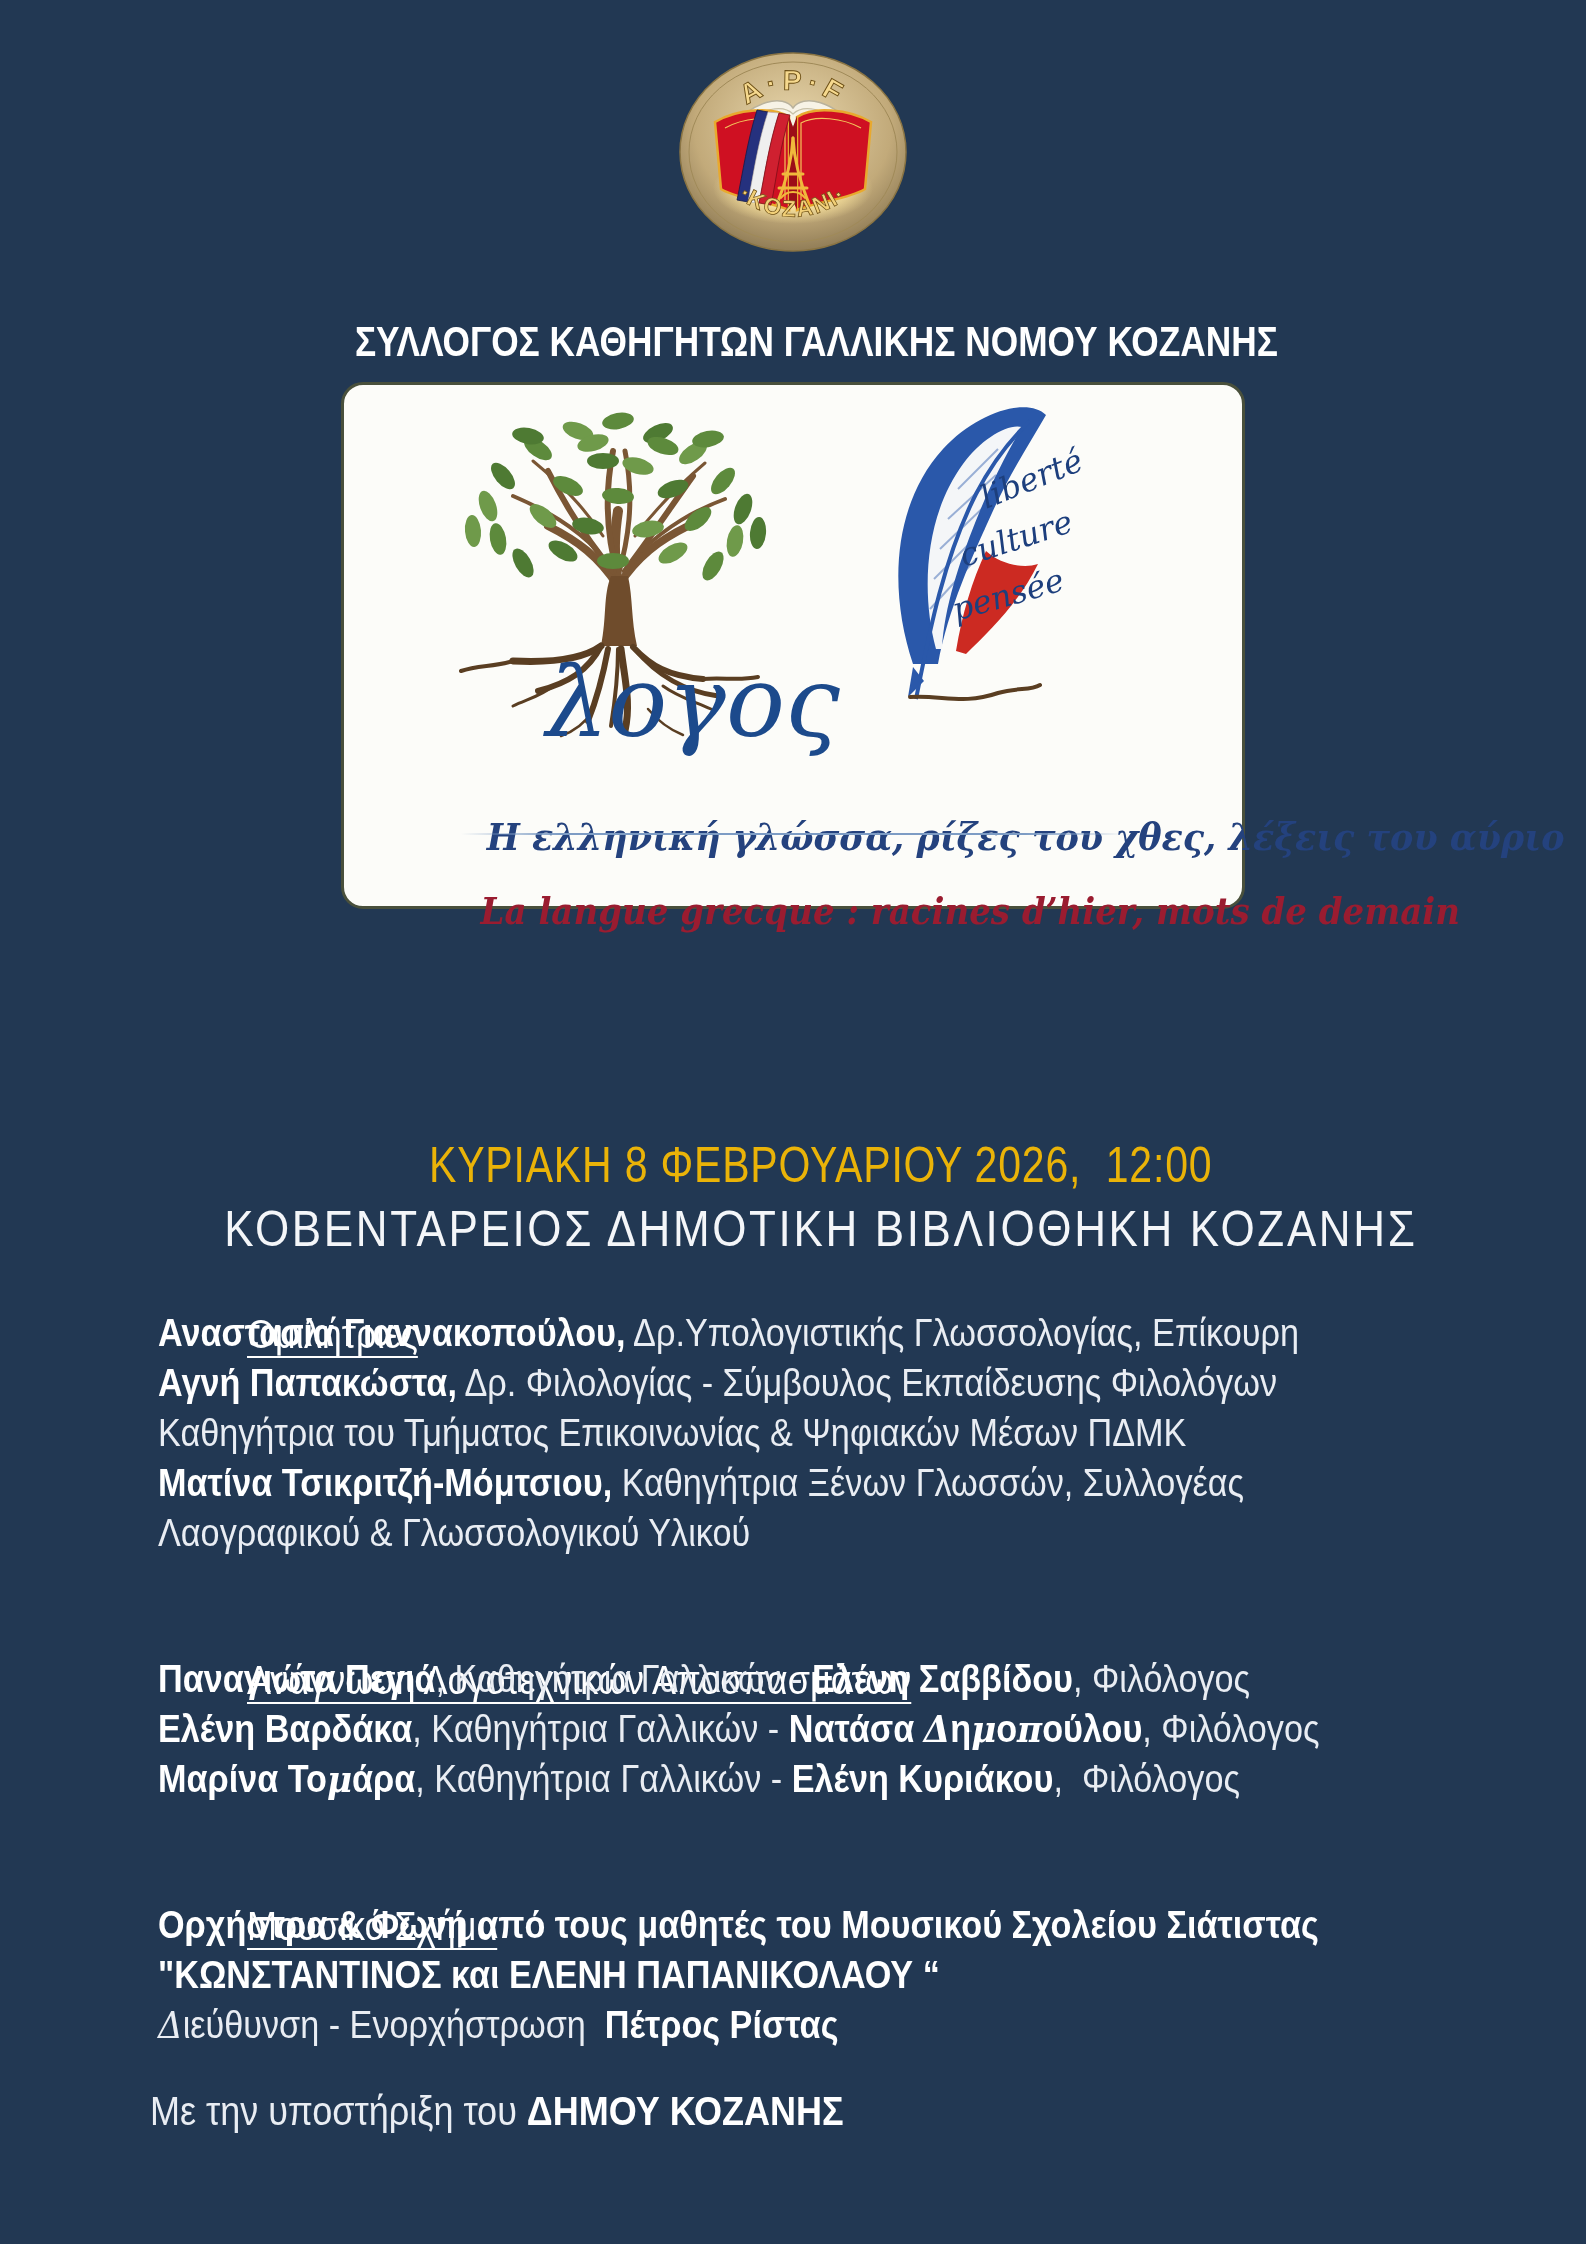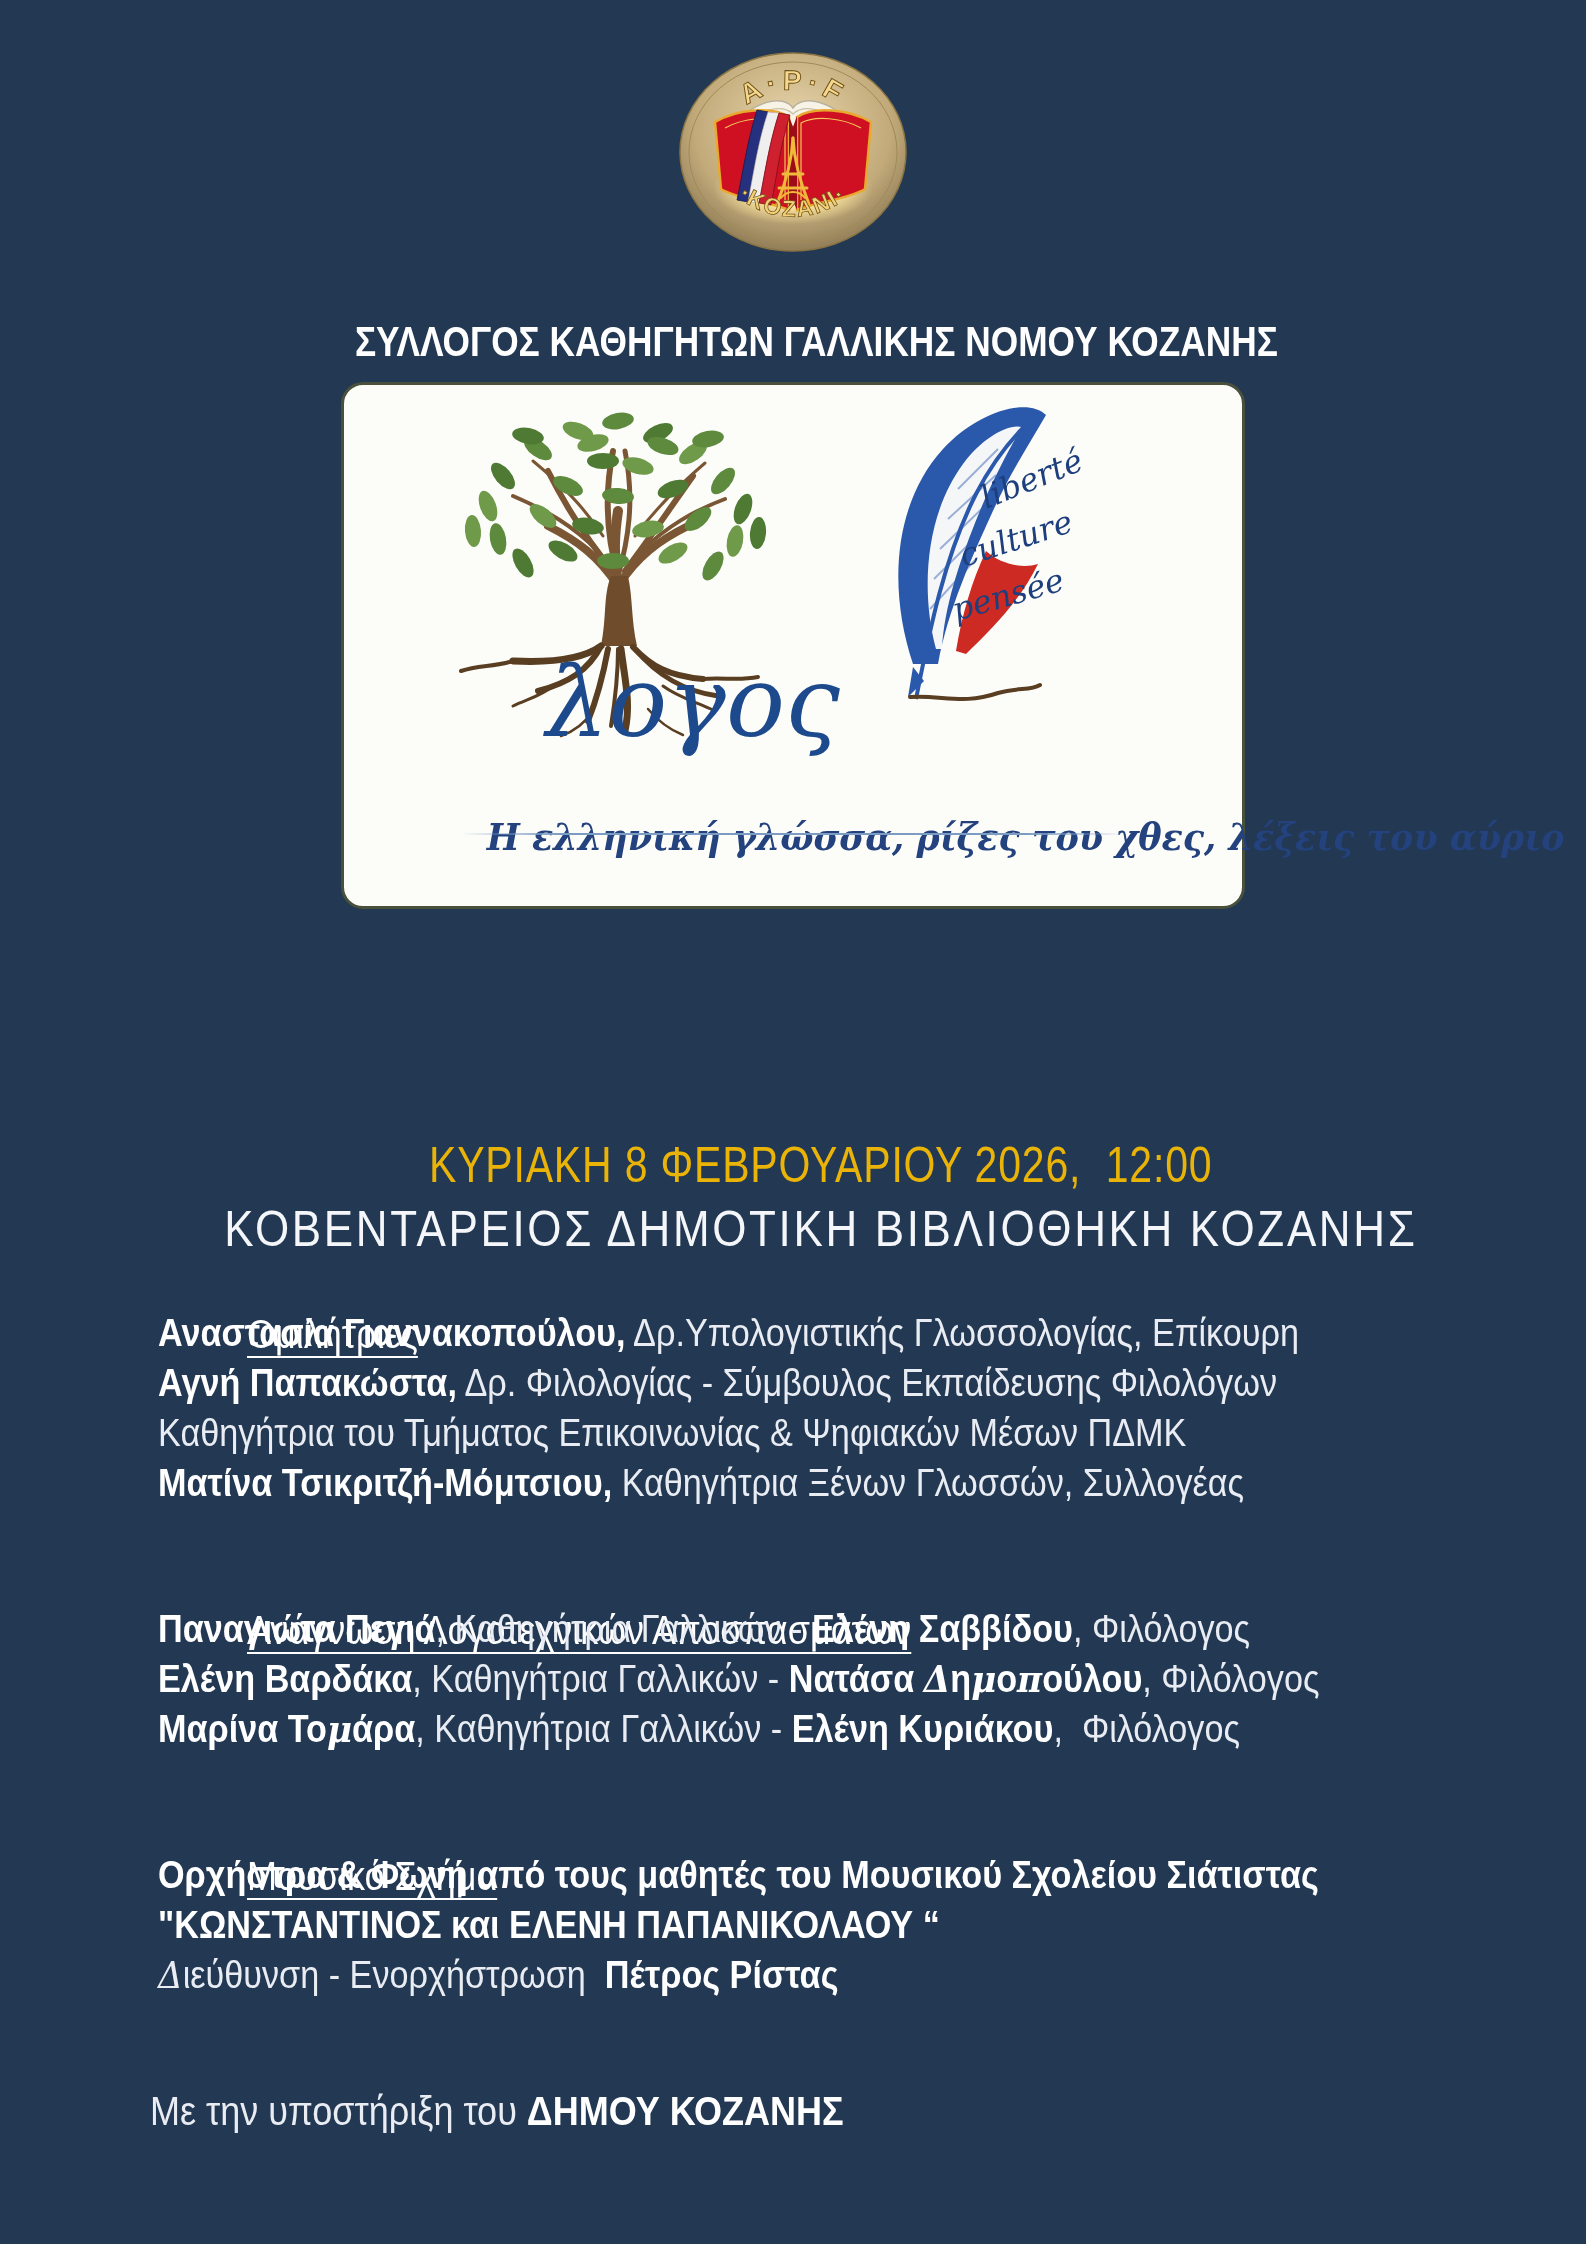--- a/index.html
+++ b/index.html
@@ -194,39 +194,43 @@
           <text transform="translate(118,100) rotate(-22)">liberté</text>
           <text transform="translate(96,158) rotate(-18)">culture</text>
           <text transform="translate(88,212) rotate(-16)">pensée</text>
         </g>
       </g>
     </svg>
     <div class="tagline tagline-gr">
       <span class="cscale">Η ελληνική γλώσσα, ρίζες του χθες, λέξεις του αύριο</span>
     </div>
     <div class="card-divider"></div>
+    <div class="tagline tagline-fr">
+      <span class="cscale">La langue grecque : racines d’hier, mots de demain</span>
+    </div>
   </div>
 
   <div class="centerline dateline">
     <span class="cscale">ΚΥΡΙΑΚΗ 8 ΦΕΒΡΟΥΑΡΙΟΥ 2026,  12:00</span>
   </div>
   <div class="centerline venueline">
     <span class="cscale">ΚΟΒΕΝΤΑΡΕΙΟΣ ΔΗΜΟΤΙΚΗ ΒΙΒΛΙΟΘΗΚΗ ΚΟΖΑΝΗΣ</span>
   </div>
 
   <div class="content">
     <div class="section">
       <div class="sec-title">
         <span class="lscale"><span class="u">Ομιλήτριες</span></span>
       </div>
       <div>
           <div class="line"><span class="lscale"><span class="seg b">Αναστασία Γιαννακοπούλου,</span><span class="seg"> Δρ.Υπολογιστικής Γλωσσολογίας, Επίκουρη</span></span></div>
           <div class="line"><span class="lscale"><span class="seg b">Αγνή Παπακώστα,</span><span class="seg"> Δρ. Φιλολογίας - Σύμβουλος Εκπαίδευσης Φιλολόγων</span></span></div>
           <div class="line"><span class="lscale"><span class="seg">Καθηγήτρια του Τμήματος Επικοινωνίας &amp; Ψηφιακών Μέσων ΠΔΜΚ</span></span></div>
           <div class="line"><span class="lscale"><span class="seg b">Ματίνα Τσικριτζή-Μόμτσιου,</span><span class="seg"> Καθηγήτρια Ξένων Γλωσσών, Συλλογέας</span></span></div>
+          <div class="line"><span class="lscale"><span class="seg">Λαογραφικού &amp; Γλωσσολογικού Υλικού</span></span></div>
         </div>
     </div>
     <div class="section">
       <div class="sec-title">
         <span class="lscale"><span class="u">Ανάγνωση Λογοτεχνικών Αποσπασμάτων</span></span>
       </div>
       <div>
           <div class="line"><span class="lscale"><span class="seg b">Παναγιώτα Πεγιά</span><span class="seg">, Καθηγήτρια Γαλλικών - </span><span class="seg b">Ελένη Σαββίδου</span><span class="seg">, Φιλόλογος</span></span></div>
           <div class="line"><span class="lscale"><span class="seg b">Ελένη Βαρδάκα</span><span class="seg">, Καθηγήτρια Γαλλικών - </span><span class="seg b">Νατάσα </span><span class="seg b sfi">Δ</span><span class="seg b">η</span><span class="seg b sfi">μ</span><span class="seg b">ο</span><span class="seg b sfi">π</span><span class="seg b">ούλου</span><span class="seg">, Φιλόλογος</span></span></div>
           <div class="line"><span class="lscale"><span class="seg b">Μαρίνα Το</span><span class="seg b sfi">μ</span><span class="seg b">άρα</span><span class="seg">, Καθηγήτρια Γαλλικών - </span><span class="seg b">Ελένη Κυριάκου</span><span class="seg">,  Φιλόλογος</span></span></div>

